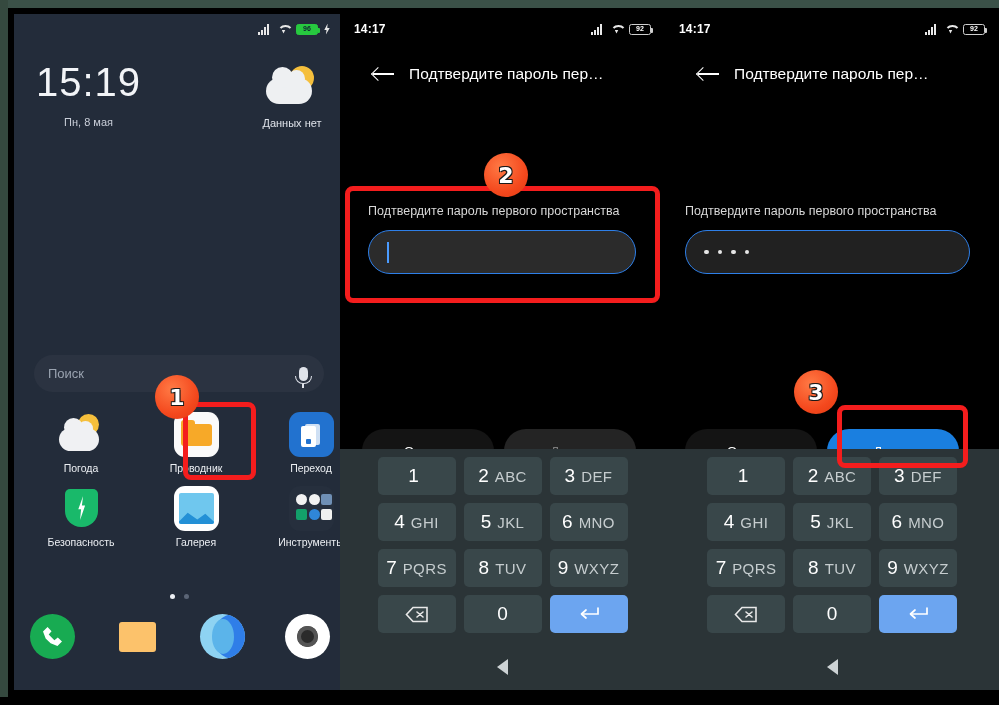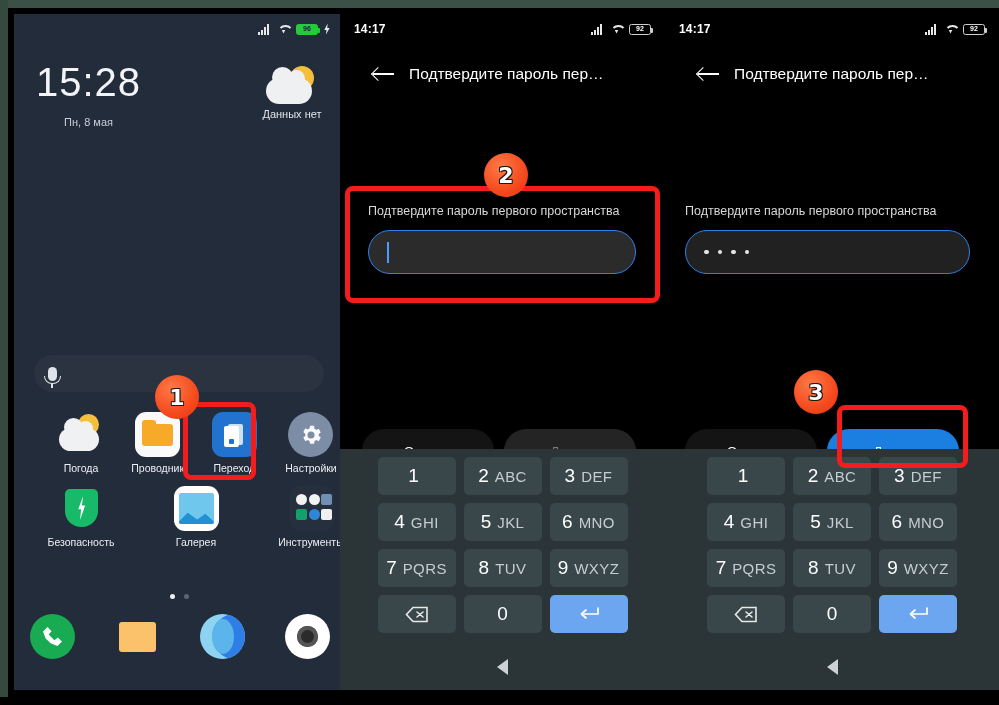--- a/index.html
+++ b/index.html
@@ -45,21 +45,21 @@
   
   .clockwrap{position:absolute;left:22px;top:46px;}
   .clock{font-size:40px;color:#f2f4f7;font-weight:300;letter-spacing:1px;line-height:44px;}
   .cdate{font-size:11px;color:#c9ced8;margin-top:12px;text-align:center;}
   .weather{position:absolute;right:16px;top:52px;text-align:center;width:72px;}
   .wicon{position:relative;width:52px;height:40px;margin:0 auto;}
   .wsun{position:absolute;right:4px;top:0;width:24px;height:24px;border-radius:50%;background:#f5bf3c;}
   .wcloud{position:absolute;left:0;bottom:2px;width:46px;height:26px;background:#eef0f2;border-radius:13px;}
   .wcloud::before{content:"";position:absolute;left:6px;top:-11px;width:21px;height:21px;background:#eef0f2;border-radius:50%;}
   .wcloud::after{content:"";position:absolute;left:22px;top:-8px;width:17px;height:17px;background:#eef0f2;border-radius:50%;}
-  .wtext{font-size:11px;color:#dfe3ea;margin-top:2px;}
+  .wtext{font-size:11px;color:#dfe3ea;margin-top:11px;}
 
   .searchbar{position:absolute;left:20px;top:341px;width:290px;height:37px;background:#2b3341;border-radius:19px;
     display:flex;align-items:center;padding:0 14px;box-sizing:border-box;}
   .searchph{flex:1;color:#9aa3b0;font-size:13px;}
   .mic{width:9px;height:14px;border-radius:5px;background:#dfe3ea;position:relative;margin-right:2px;}
   .mic::after{content:"";position:absolute;left:-4px;top:9px;width:17px;height:8px;border:1.6px solid #dfe3ea;
     border-top:none;border-radius:0 0 9px 9px;box-sizing:border-box;}
   .mic::before{content:"";position:absolute;left:3.4px;top:17px;width:2px;height:4px;background:#dfe3ea;}
 
   .grid{position:absolute;left:32px;top:398px;width:300px;}
@@ -192,33 +192,34 @@
           </span>
         <span class="wifi"></span>
         <span class="batt green">
             <span>96</span>
           </span>
         <span class="bolt"></span>
       </div>
     </div>
 
     <div class="clockwrap">
-      <div class="clock">15:28</div>
+      <div class="clock">15:19</div>
       <div class="cdate">Пн, 8 мая</div>
     </div>
 
     <div class="weather">
       <div class="wicon">
         <div class="wsun"></div>
           <div class="wcloud"></div>
       </div>
       <div class="wtext">Данных нет</div>
     </div>
 
     <div class="searchbar">
+      <span class="searchph">Поиск</span>
       <span class="mic"></span>
     </div>
 
     <div class="grid">
       <div class="row">
         <div class="app">
           <div class="appicon ic-weather">
               <div class="ws"></div>
               <div class="wc"></div>
             </div>
@@ -227,29 +228,20 @@
         <div class="app">
           <div class="appicon ic-files"></div>
           <div class="applabel">Проводник</div>
         </div>
         <div class="app">
           <div class="appicon ic-switch">
               <div class="s1"></div>
               <div class="s2"></div>
             </div>
           <div class="applabel">Переход</div>
-        </div>
-        <div class="app">
-          <div class="appicon ic-settings">
-            <svg class="gear" viewBox="0 0 24 24">
-                <path fill="#fafafa" d="M19.4 13a7.6 7.6 0 0 0 0-2l2-1.5-2-3.4-2.3 1a7.6 7.6 0 0 0-1.8-1L14.9 3h-3.8l-.4 2.6a7.6 7.6 0 0 0-1.8 1L6.6 5.6l-2 3.4L6.6 11a7.6 7.6 0 0 0 0 2l-2 1.5 2 3.4 2.3-1c.5.4 1.2.8 1.8 1l.4 2.6h3.8l.4-2.6c.6-.2 1.3-.6 1.8-1l2.3 1 2-3.4-2-1.5z"></path>
-                <circle cx="12" cy="12" r="3.4" fill="#7e8da6"></circle>
-              </svg>
-          </div>
-          <div class="applabel">Настройки</div>
         </div>
       </div>
 
       <div class="row">
         <div class="app">
           <div class="appicon ic-security">
               <div class="shield"></div>
             </div>
           <div class="applabel">Безопасность</div>
         </div>

